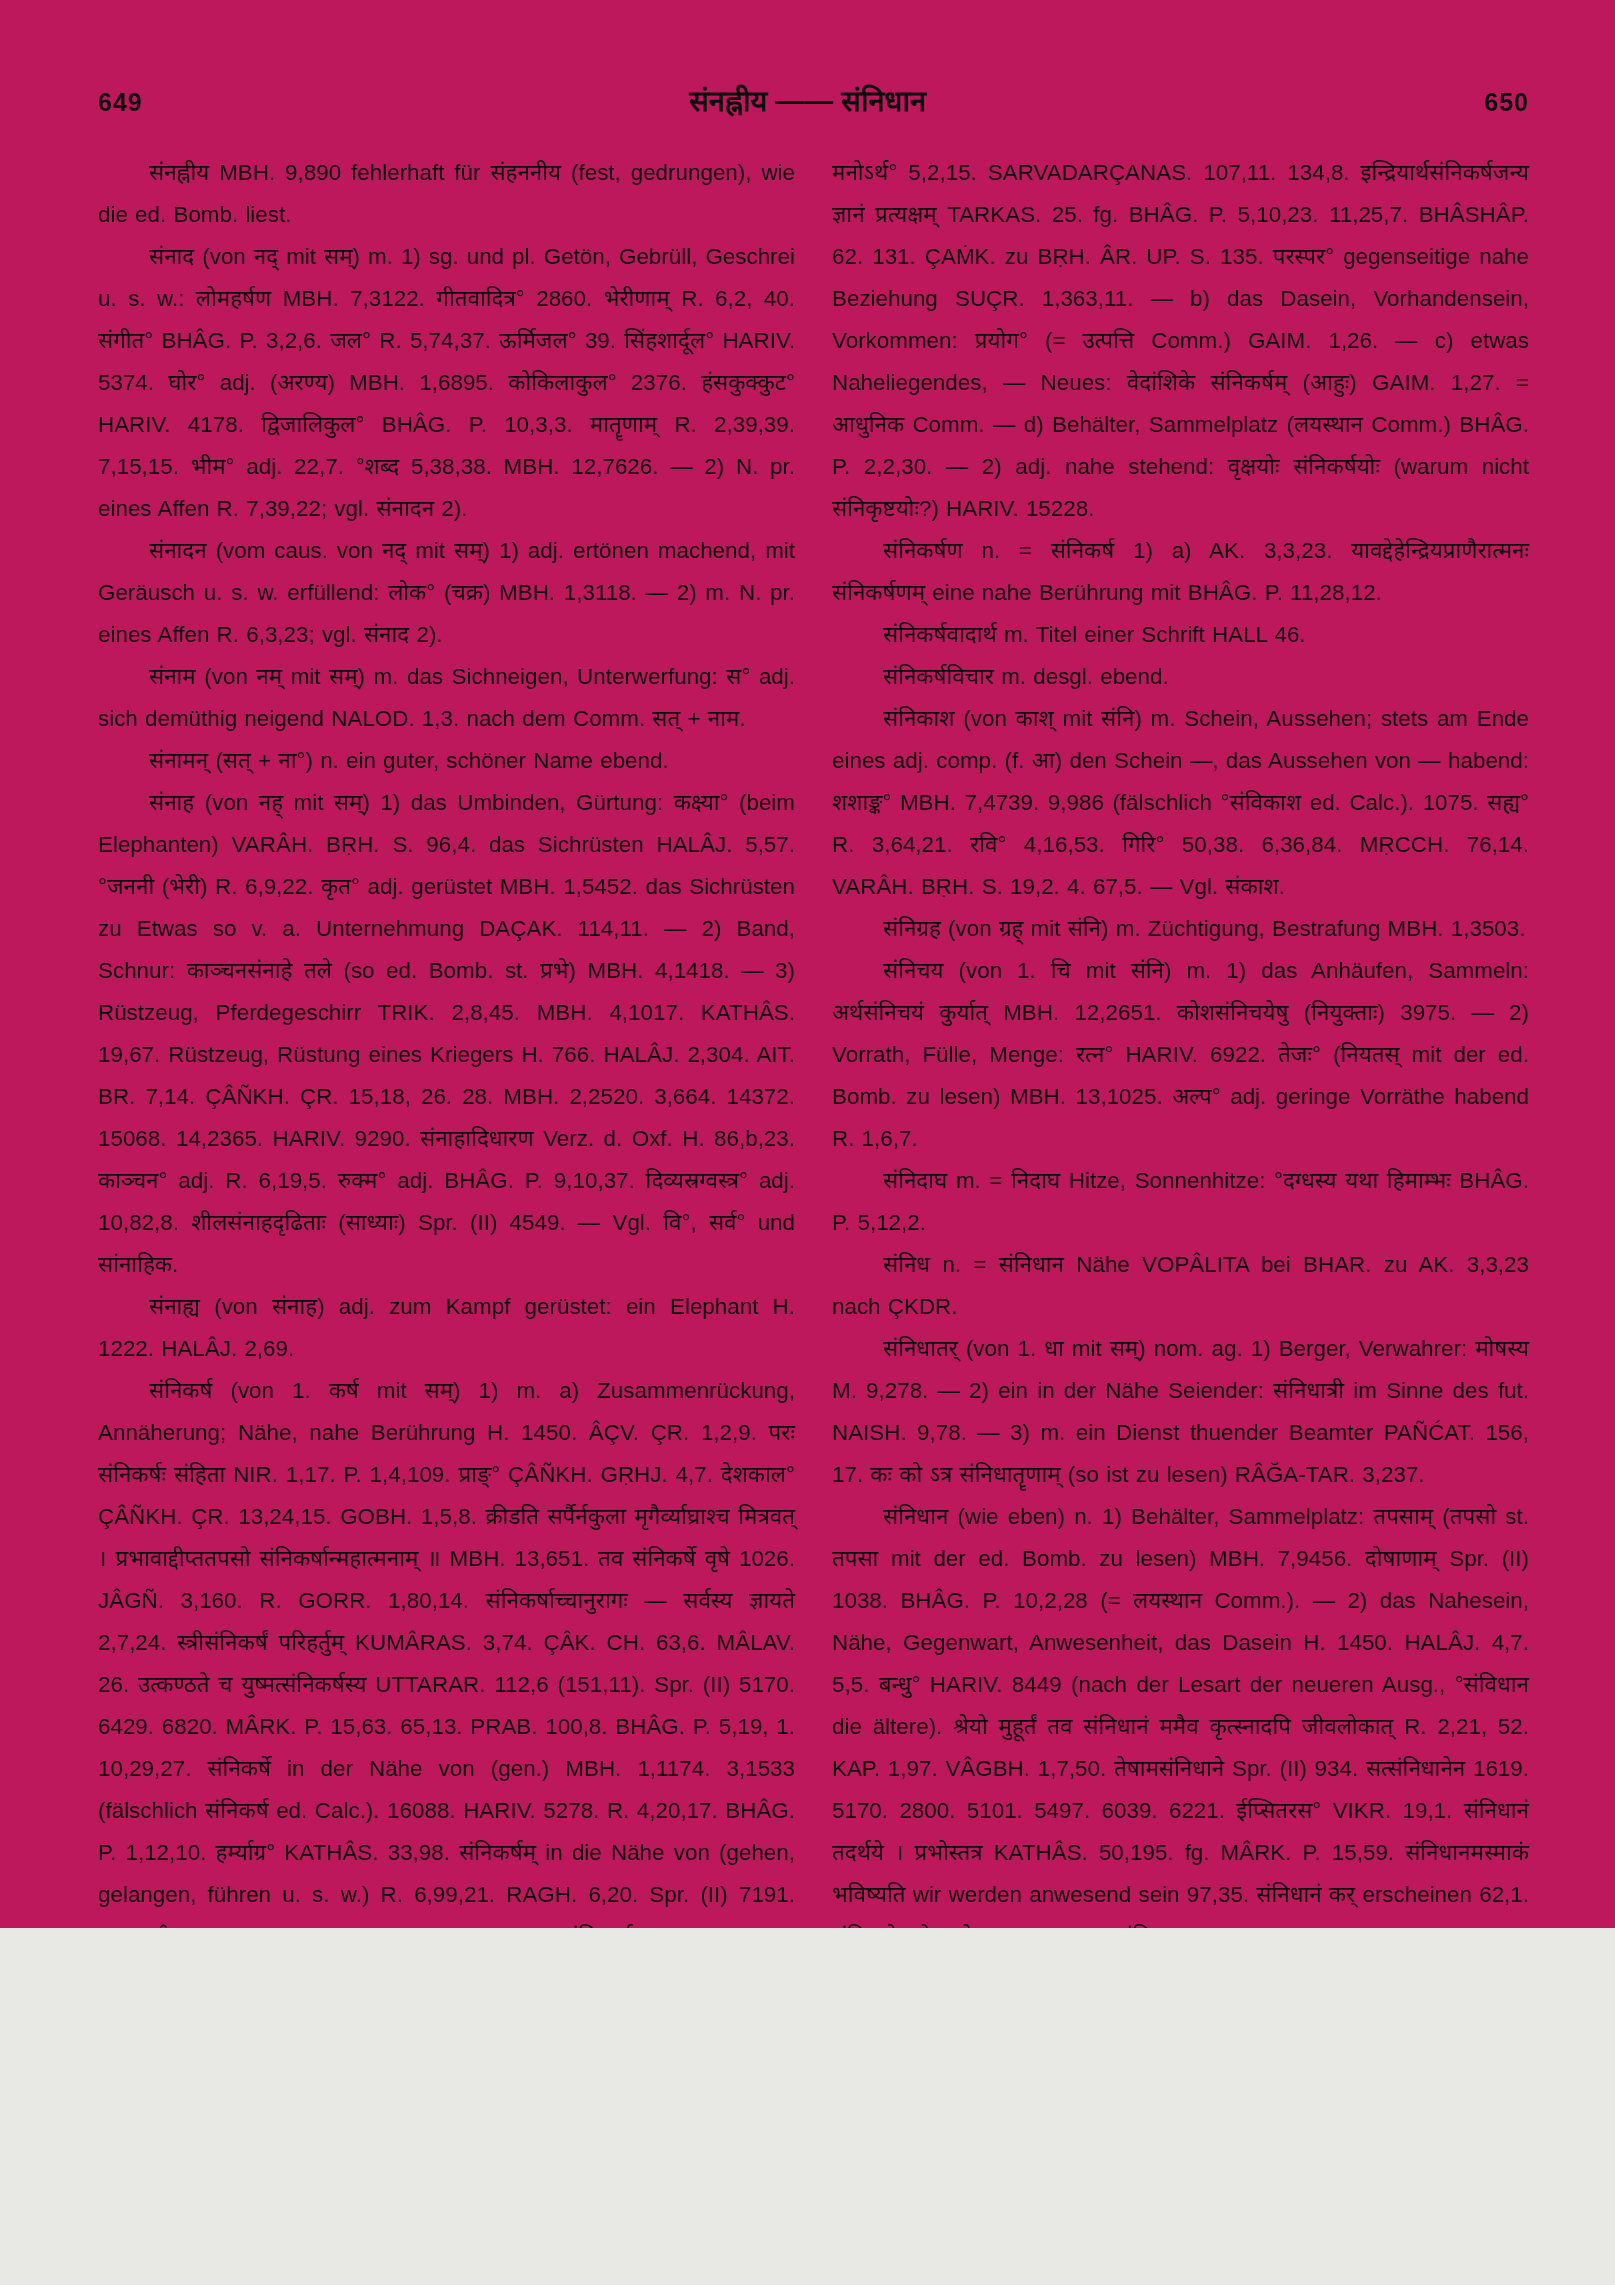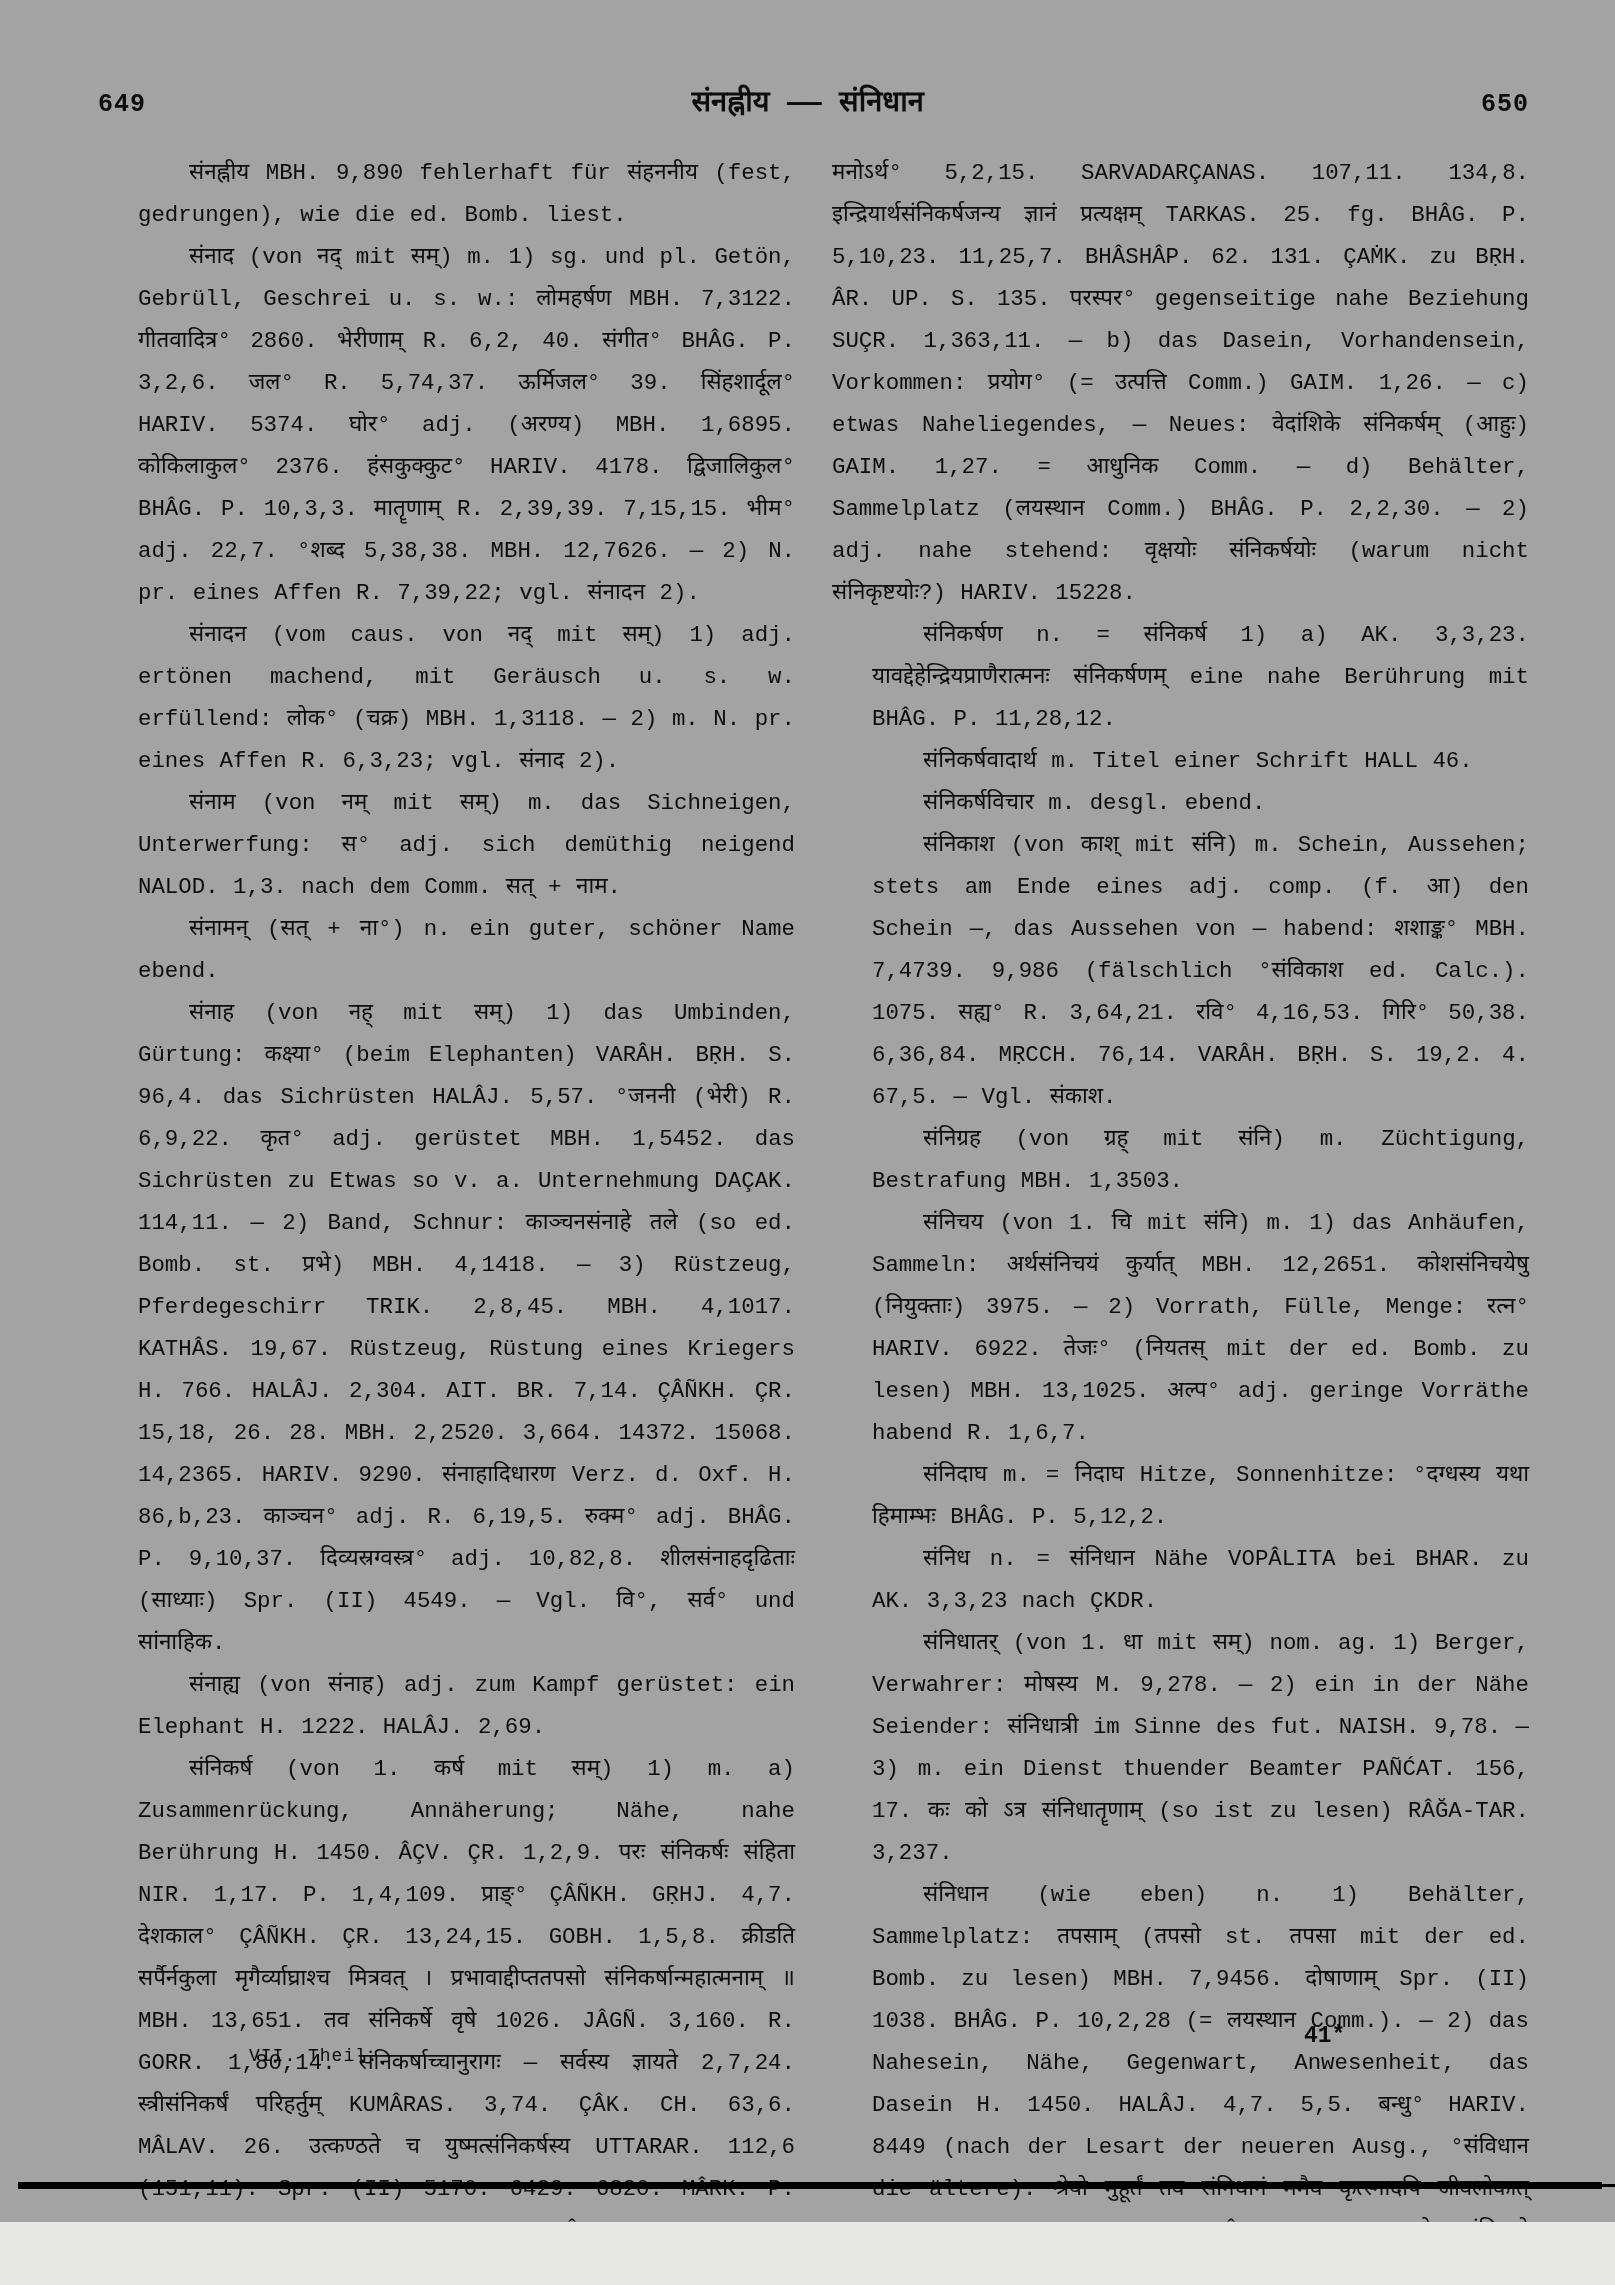--- a/index.html
+++ b/index.html
@@ -1,21 +1,21 @@
 <!DOCTYPE html>
 <html><head>
 <meta charset="utf-8">
 <style>
   html,body{margin:0;padding:0;background:#e8e8e4;}
   .sheet{
     position:relative;
-    width:1615px;height:2222px;
-    background:#a3a3a3;
+    width:1615px;height:1928px;
+    background:#be185d;
     color:#0d0d0d;
-    font-family:Liberation Mono, monospace;
+    font-family:Liberation Sans, sans-serif;
     overflow:hidden;
   }
   .header{
     position:absolute;top:80px;left:98px;right:86px;
     display:flex;align-items:baseline;justify-content:space-between;
     font-size:25px;
   }
   .pgnum{font-weight:bold;letter-spacing:1px;}
   .running-head{
     flex:1;text-align:center;font-weight:bold;font-size:29px;
@@ -26,21 +26,21 @@
     display:flex;gap:37px;
   }
   .col{flex:1;min-width:0;}
   .col p{
     margin:0;
     font-size:22.4px;
     line-height:42px;
     text-align:justify;
     word-spacing:1px;
   }
-  .col p.indent{text-indent:51px;margin-left:40px;}
+  .col p.indent{text-indent:51px;}
   .footer-left{
     position:absolute;left:249px;top:2046px;
     font-size:18px;letter-spacing:1px;
   }
   .footer-right{
     position:absolute;left:1304px;top:2023px;
     font-size:23px;font-weight:bold;
   }
   .scan-bar{
     position:absolute;left:17.6px;top:2182px;width:1584px;height:6.8px;

